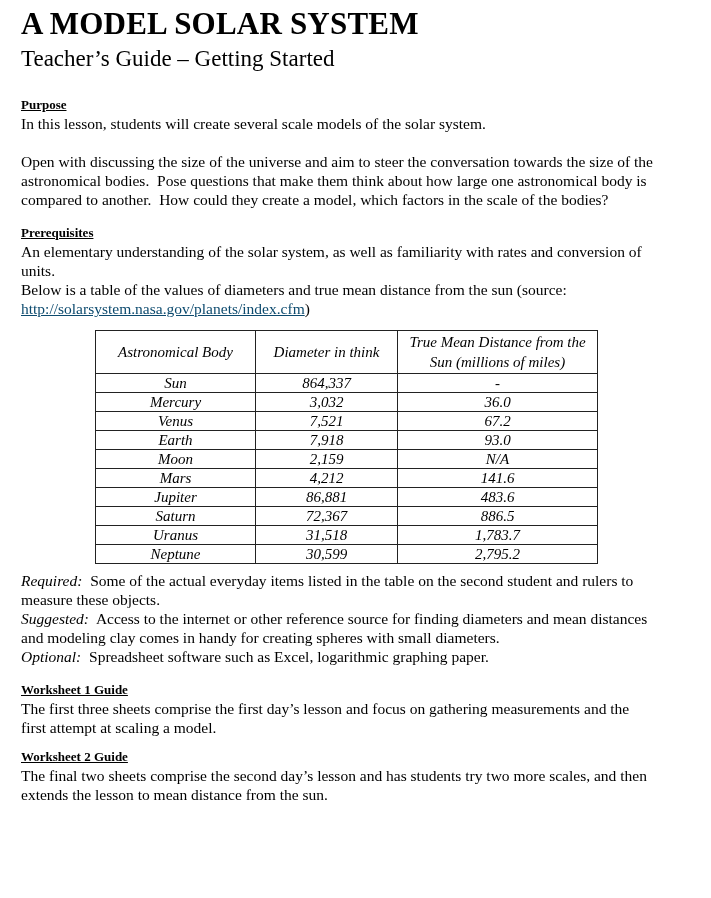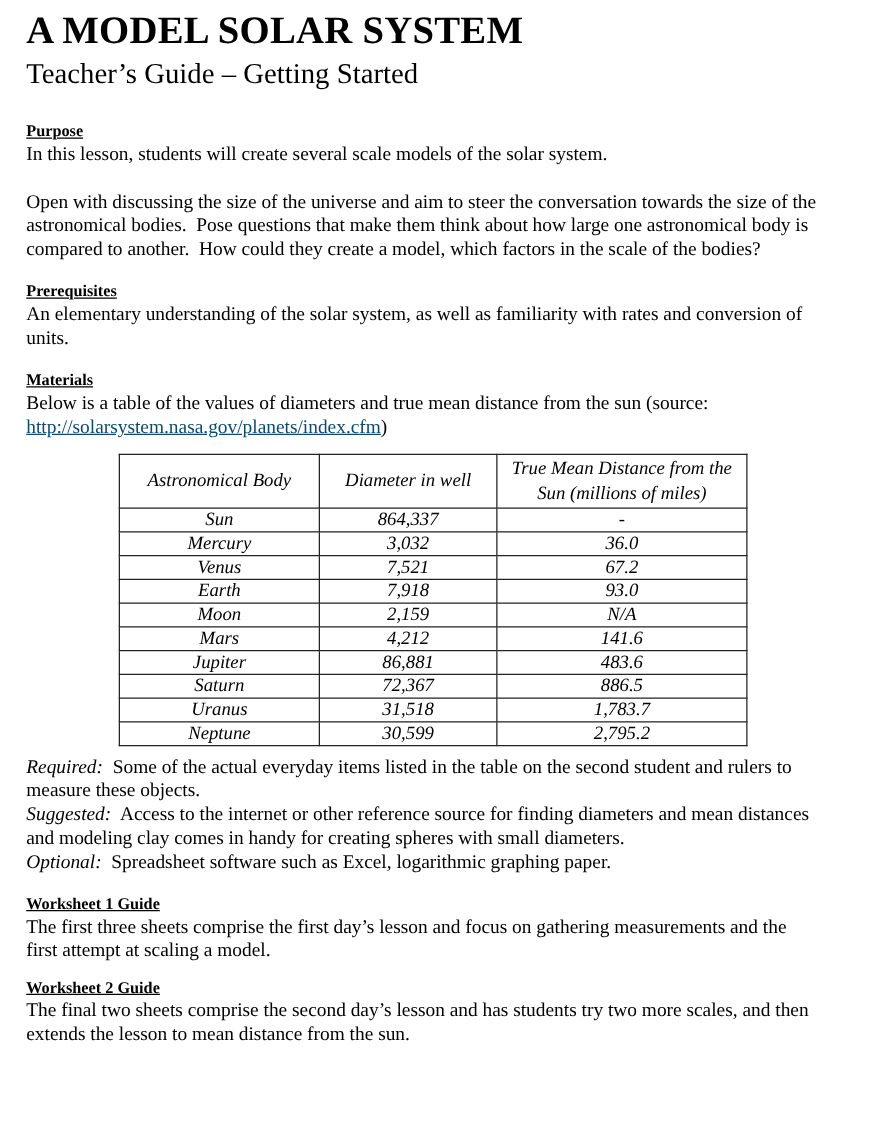--- a/index.html
+++ b/index.html
@@ -76,34 +76,33 @@
   <h1 class="doc-title">A MODEL SOLAR SYSTEM</h1>
   <div class="doc-subtitle">Teacher’s Guide – Getting Started</div>
 
   <div class="heading first">Purpose</div>
   <p class="body">In this lesson, students will create several scale models of the solar system.</p>
   <p class="body gap">Open with discussing the size of the universe and aim to steer the conversation towards the size of the astronomical bodies.  Pose questions that make them think about how large one astronomical body is compared to another.  How could they create a model, which factors in the scale of the bodies?</p>
 
   <div class="heading">Prerequisites</div>
   <p class="body">An elementary understanding of the solar system, as well as familiarity with rates and conversion of units.</p>
 
-  <div class="heading">Materials</div>
   <p class="body">Below is a table of the values of diameters and true mean distance from the sun (source:</p>
   <p class="body"><a class="link">http://solarsystem.nasa.gov/planets/index.cfm</a><span>)</span></p>
 
   <table class="planets">
     <colgroup>
       <col style="width:160px">
       <col style="width:142px">
       <col style="width:200px">
     </colgroup>
     <thead>
       <tr>
         <th>Astronomical Body</th>
-        <th>Diameter in well</th>
+        <th>Diameter in think</th>
         <th>True Mean Distance from the Sun (millions of miles)</th>
       </tr>
     </thead>
     <tbody>
         <tr>
           <td>Sun</td>
           <td>864,337</td>
           <td>-</td>
         </tr>
         <tr>

